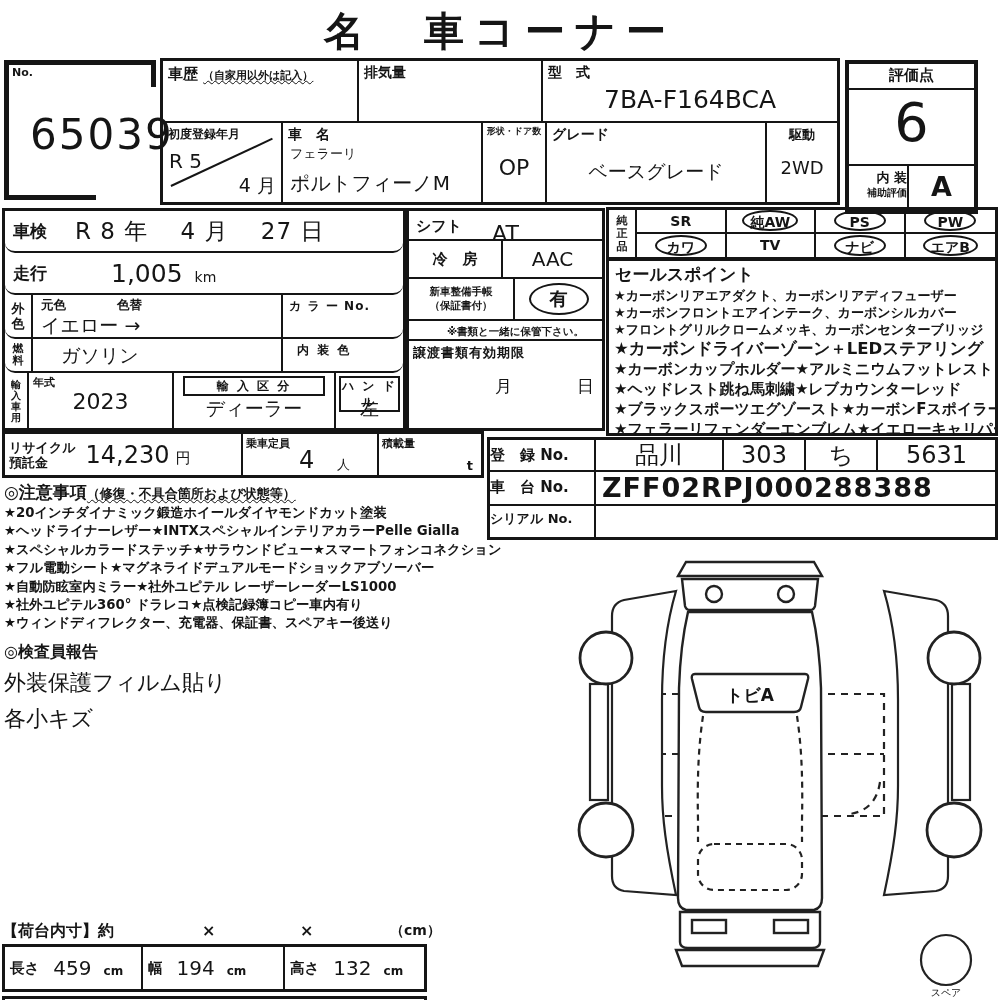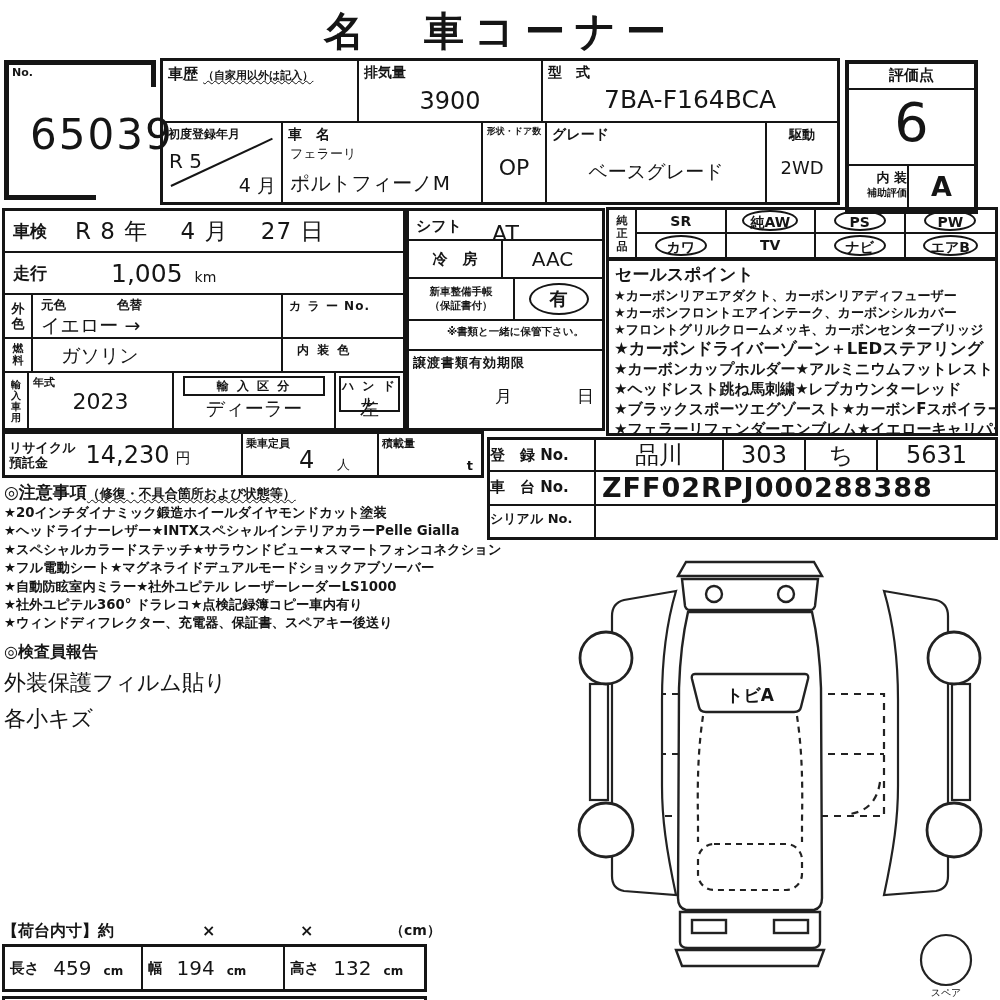--- a/index.html
+++ b/index.html
@@ -54,21 +54,21 @@
   .sb-head{height:24px;border-bottom:2px solid #151515;text-align:center;font-size:15px;font-weight:bold;line-height:23px;}
   .sb-val{flex:1;text-align:center;font-size:54px;line-height:66px;}
   .sb-bottom{height:44px;border-top:2px solid #151515;display:flex;}
   .sb-int-label{width:58px;border-right:2px solid #151515;text-align:right;font-weight:bold;padding-top:3px;}
   .sb-il1{font-size:13px;line-height:17px;}
   .sb-il2{font-size:10px;line-height:14px;}
   .sb-int-val{flex:1;text-align:center;font-size:27px;font-weight:bold;line-height:42px;}
 
   
   .left-main{left:2px;top:208px;width:404px;height:223px;border:3px solid #151515;display:flex;flex-direction:column;}
-  .lm-row{position:relative;border-bottom:2px solid #151515;box-sizing:border-box;display:flex;align-items:center;}
+  .lm-row{position:relative;border-bottom:2px solid #151515;box-sizing:border-box;display:flex;align-items:center;border-radius:10px;}
   .r-shaken{height:42px;}
   .r-mileage{height:42px;}
   .r-color{height:44px;align-items:stretch;}
   .r-fuel{height:34px;align-items:stretch;}
   .r-import{flex:1;border-bottom:none;align-items:stretch;}
   .big-lbl{font-size:17px;font-weight:bold;margin-left:8px;}
   .shaken-val{font-size:23px;margin-left:28px;letter-spacing:1px;}
   .mileage-val{font-size:25px;margin-left:64px;}
   .mileage-unit{font-size:14px;margin-left:12px;margin-top:8px;}
   .vcell{width:26px;border-right:2px solid #151515;display:flex;flex-direction:column;align-items:center;justify-content:center;font-weight:bold;}
@@ -103,21 +103,21 @@
   .shift-val{position:absolute;left:0;right:0;top:10px;text-align:center;font-size:22px;}
   .rs-ac{height:38px;display:flex;}
   .ac-lbl{width:92px;border-right:2px solid #151515;text-align:center;font-size:15px;font-weight:bold;line-height:36px;}
   .ac-val{flex:1;text-align:center;font-size:20px;line-height:36px;}
   .rs-book{height:42px;display:flex;}
   .book-lbl{width:104px;border-right:2px solid #151515;text-align:center;font-weight:bold;padding-top:5px;}
   .bl1{font-size:10.5px;line-height:14px;}
   .bl2{font-size:10.5px;line-height:14px;}
   .book-oval-wrap{flex:1;display:flex;align-items:center;justify-content:center;}
   .oval-mark{display:inline-block;width:56px;height:28px;border:2.5px solid #151515;border-radius:50%;text-align:center;font-size:18px;font-weight:bold;line-height:27px;}
-  .rs-keep{height:30px;text-align:center;font-size:10.5px;font-weight:bold;line-height:20px;padding-left:20px;}
+  .rs-keep{height:20px;text-align:center;font-size:10.5px;font-weight:bold;line-height:20px;padding-left:20px;}
   .rs-transfer{flex:1;border-bottom:none;}
   .tr-lbl{position:absolute;left:4px;top:3px;font-size:13px;font-weight:bold;letter-spacing:1px;}
   .tr-month{position:absolute;left:86px;top:34px;font-size:17px;}
   .tr-day{position:absolute;left:168px;top:34px;font-size:17px;}
 
   
   .oem-block{left:606px;top:207px;width:392px;height:53px;border:3px solid #151515;display:flex;}
   .oem-v{width:26px;border-right:2px solid #151515;}
   .oem-v span{font-size:11px;line-height:13px;}
   .oem-grid{flex:1;display:grid;grid-template-columns:repeat(4,1fr);grid-template-rows:1fr 1fr;}
@@ -211,21 +211,20 @@
   </div>
 
   <div class="abs htable">
     <div class="hrow hr1">
       <div class="hcell c-history">
         <span class="b" style="font-size:15px;">車歴</span>
         <span class="b wavy" style="font-size:11px;">（自家用以外は記入）</span>
       </div>
       <div class="hcell c-disp">
         <span class="cell-lbl">排気量</span>
-        <span class="disp-val">3900</span>
       </div>
       <div class="hcell c-model">
         <span class="cell-lbl">型　式</span>
         <span class="model-val">7BA-F164BCA</span>
       </div>
     </div>
     <div class="hrow hr2">
       <div class="hcell c-firstreg">
         <span class="cell-lbl" style="font-size:12px;">初度登録年月</span>
         <span class="fr-year">R 5</span>

